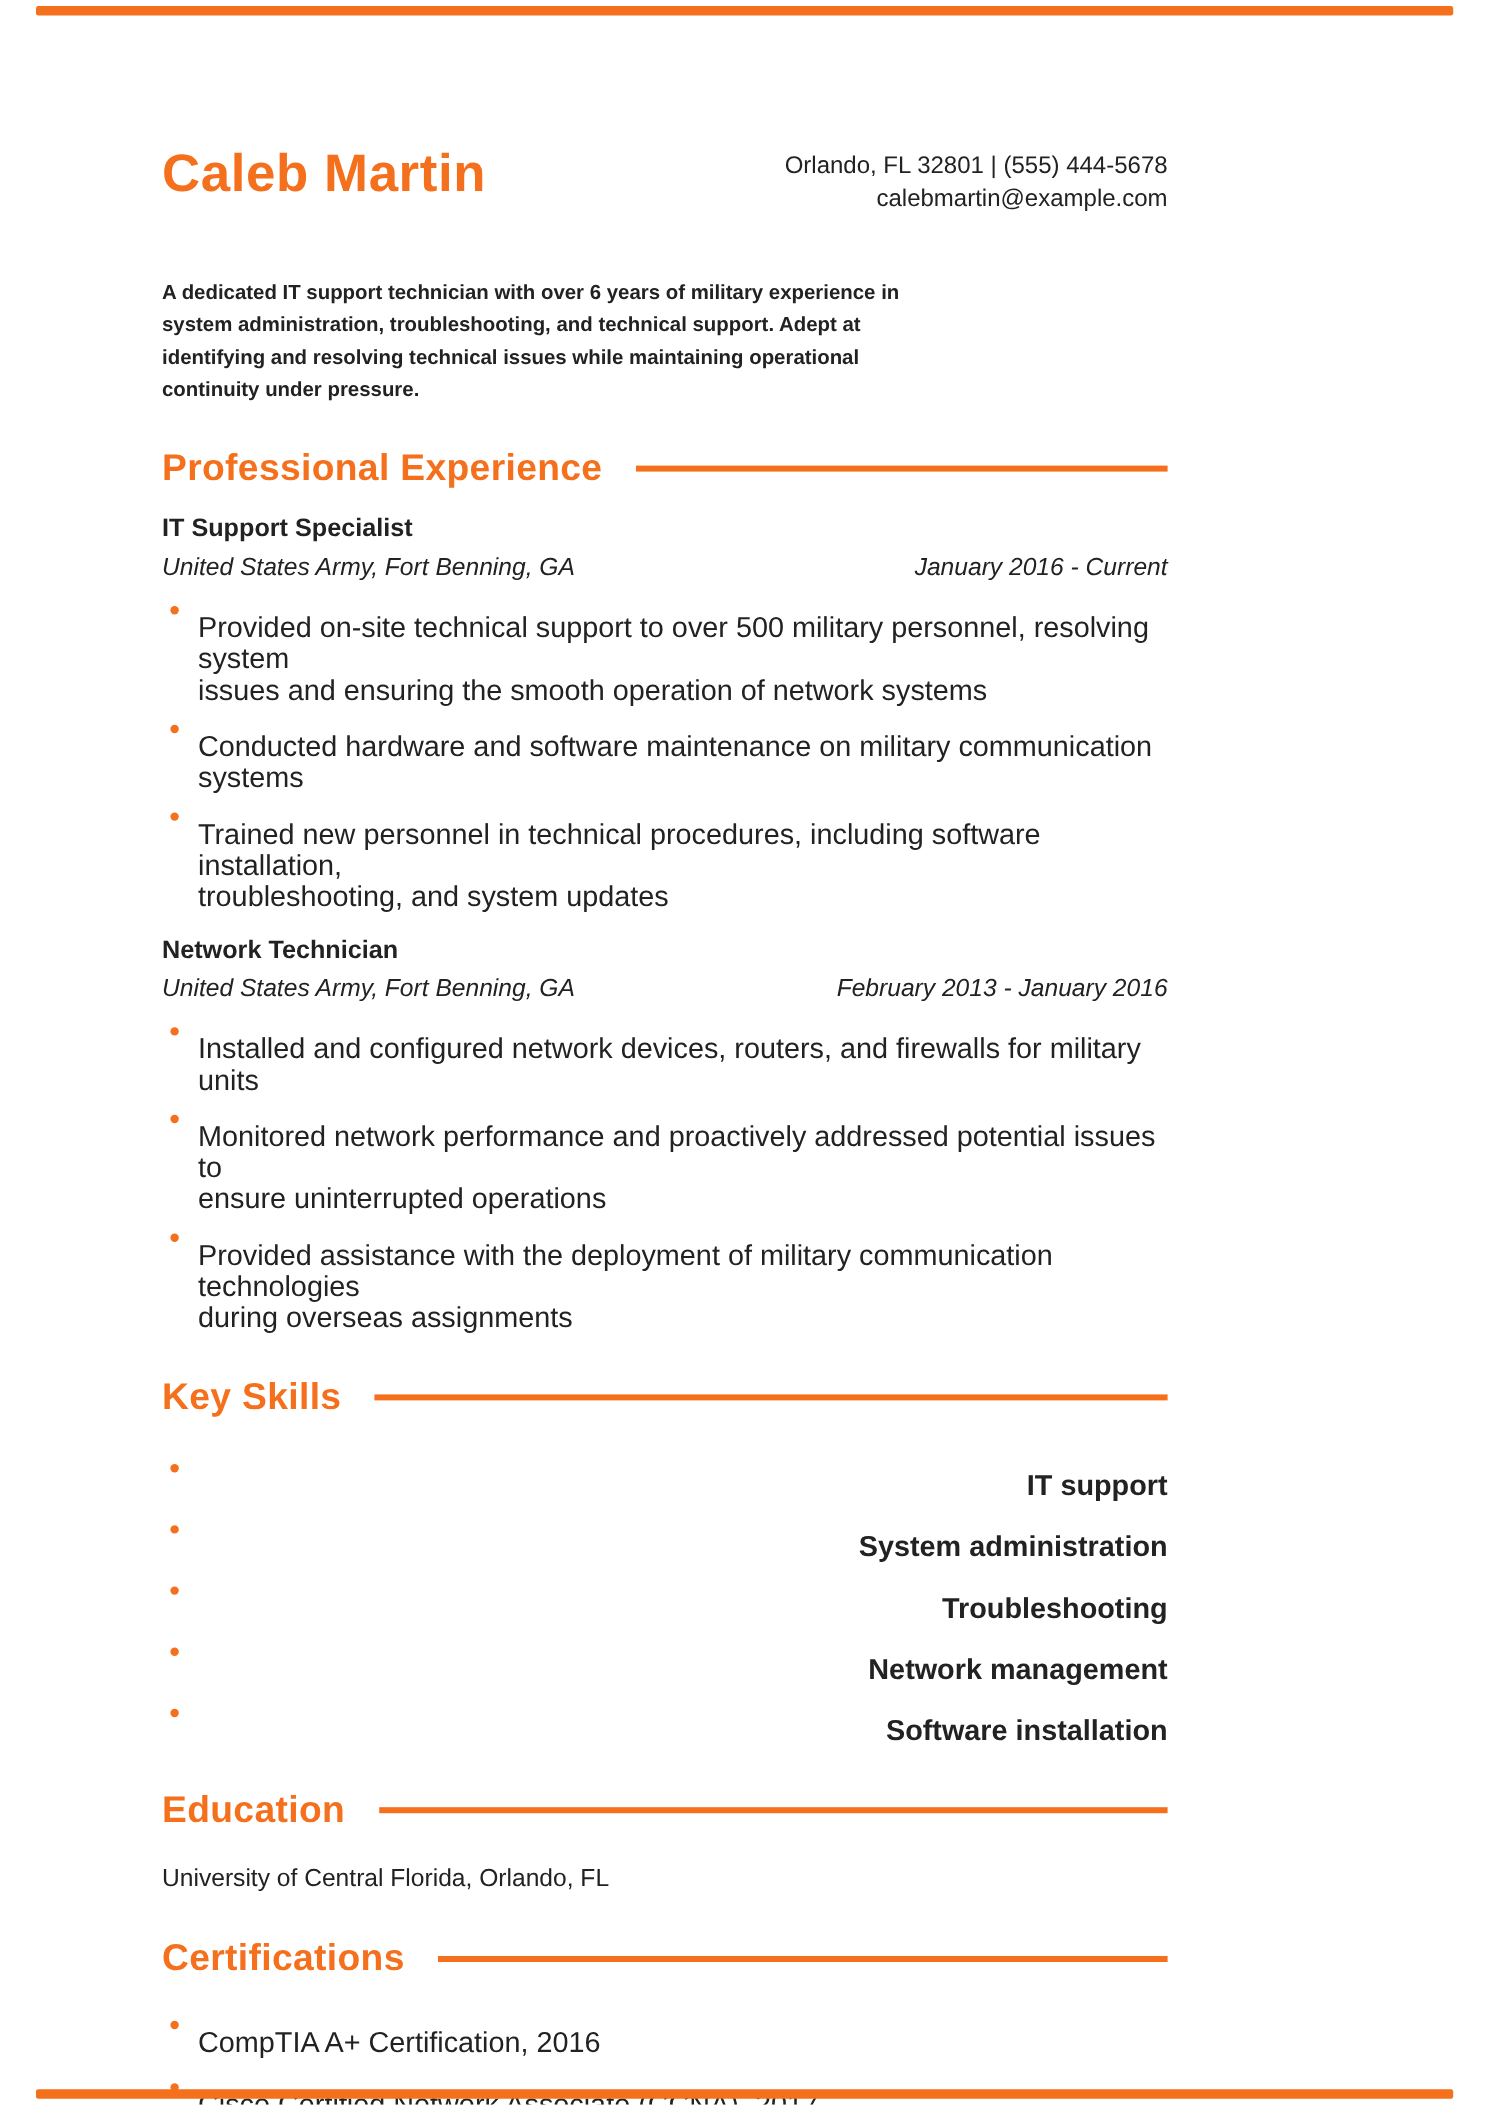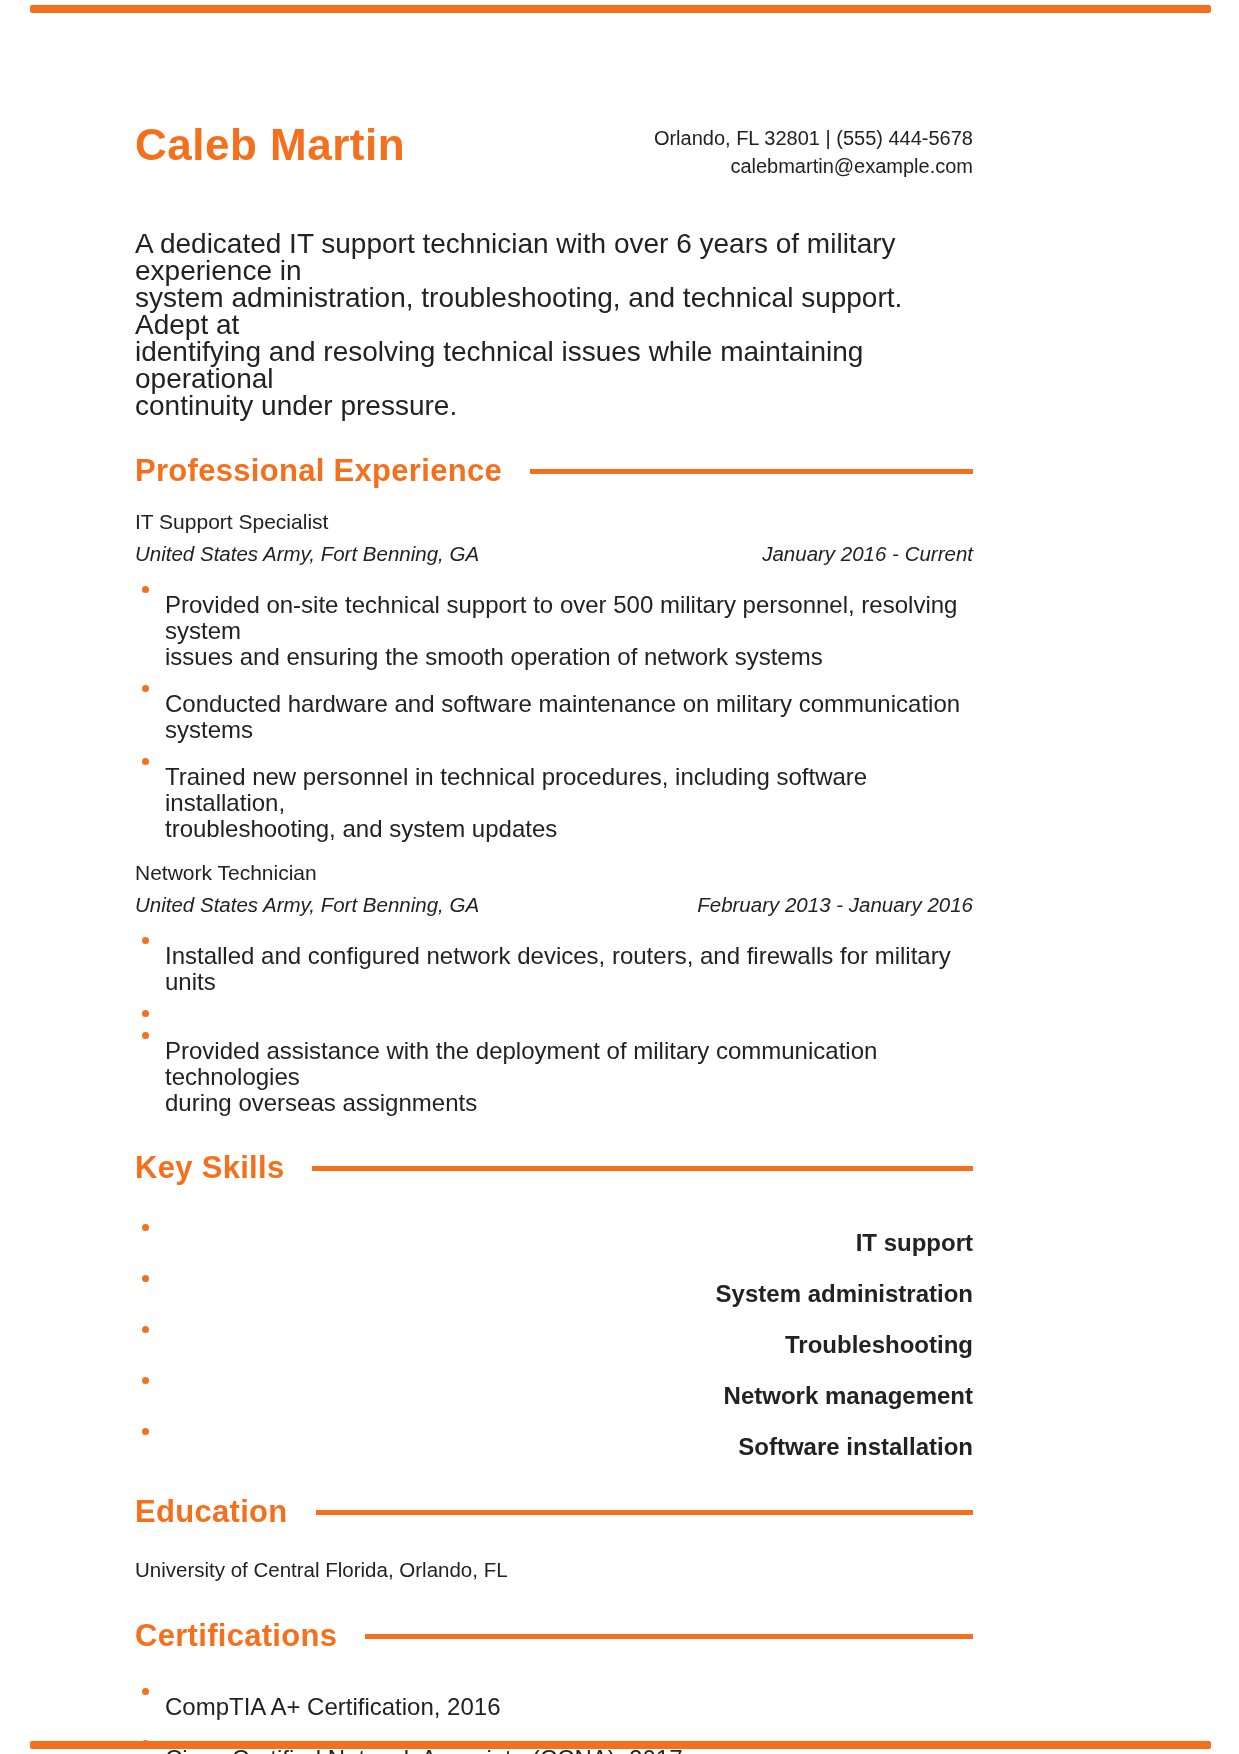--- a/index.html
+++ b/index.html
@@ -22,34 +22,34 @@
   
   .hdr { display:flex; justify-content:space-between; align-items:flex-start; }
   .name {
     margin:0; font-size:44px; line-height:54px; font-weight:700;
     color:var(--accent); letter-spacing:0.5px;
   }
   .contact { text-align:right; font-size:20px; line-height:28px; padding-top:6px; }
 
   
   .summary {
-    margin:50px 0 0 0; font-size:28px; font-weight:400;
+    margin:50px 0 0 0; font-size:17px; font-weight:700;
     line-height:27px; white-space:pre-line;
   }
 
   
   .sec-h { display:flex; align-items:center; gap:28px; margin-top:32px; }
   .sec-title {
     margin:0; font-size:31px; line-height:40px; font-weight:700;
     color:var(--accent); white-space:nowrap; letter-spacing:0.3px;
   }
   .rule { flex:1; height:5px; background:var(--accent); }
 
   
-  .job-title { margin:18px 0 0 0; font-size:21px; line-height:26px; font-weight:400; }
+  .job-title { margin:18px 0 0 0; font-size:21px; line-height:26px; font-weight:700; }
   .job-meta {
     display:flex; justify-content:space-between; gap:8px;
     margin-top:6px; font-size:20.5px; line-height:26px; font-style:italic;
   }
   .bullets { margin-top:9px; }
   .b-item { display:flex; align-items:flex-start; margin-bottom:5px; }
   .dot {
     flex:none; width:7px; height:7px; border-radius:50%;
     background:var(--accent); margin:10px 0 0 7px;
   }
@@ -124,20 +124,22 @@
         <span>United States Army, Fort Benning, GA</span>
         <span>February 2013 - January 2016</span>
       </div>
       <div class="bullets">
         <div class="b-item">
           <span class="dot"></span>
           <div class="b-text">Installed and configured network devices, routers, and firewalls for military units</div>
         </div>
         <div class="b-item">
           <span class="dot"></span>
+          <div class="b-text">Monitored network performance and proactively addressed potential issues to
+ensure uninterrupted operations</div>
         </div>
         <div class="b-item">
           <span class="dot"></span>
           <div class="b-text">Provided assistance with the deployment of military communication technologies
 during overseas assignments</div>
         </div>
       </div>
     </div>
 
     <div class="sec-h">

